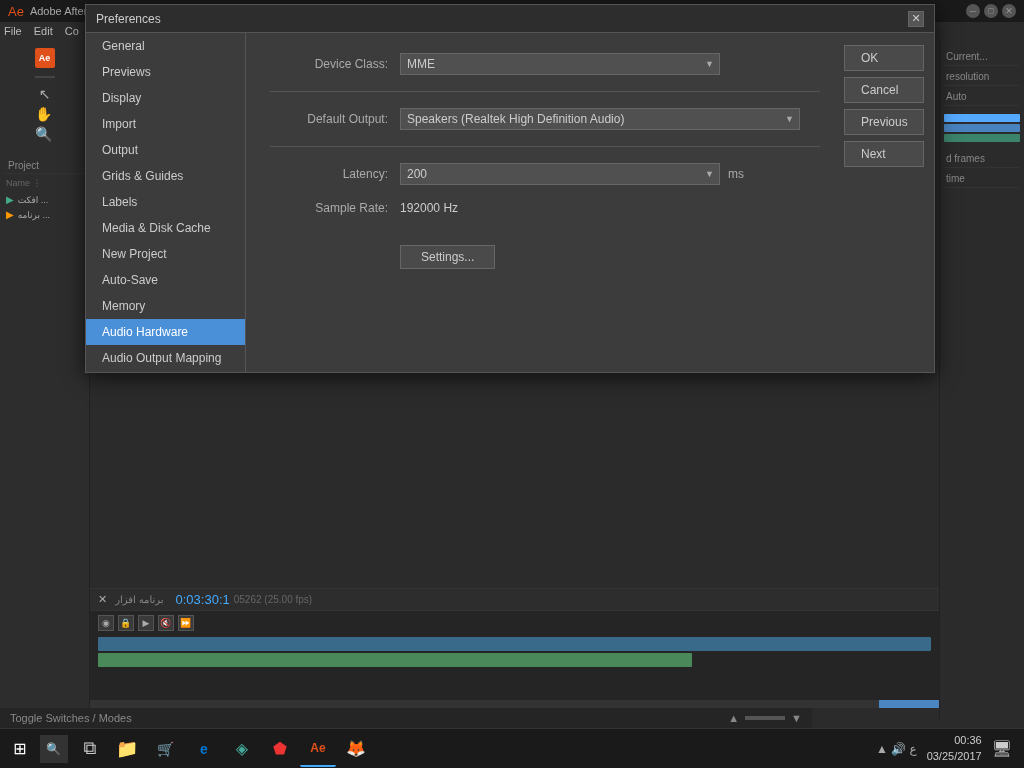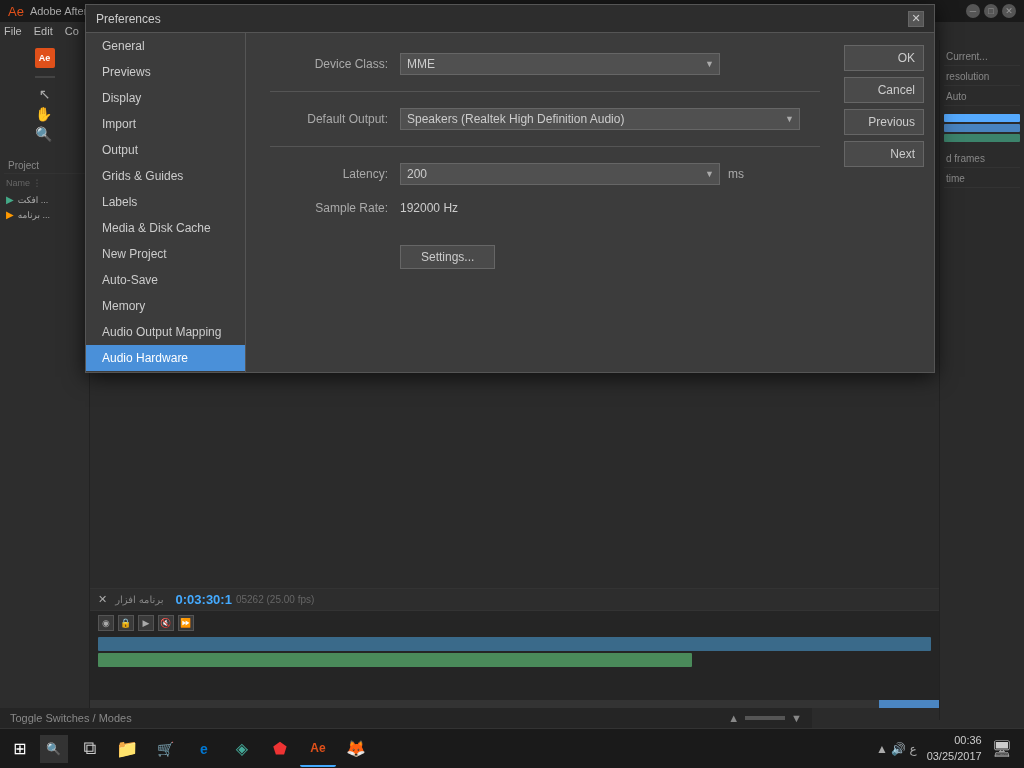--- a/index.html
+++ b/index.html
@@ -248,24 +248,24 @@
       padding: 12px 12px 12px 0;
       align-items: stretch;
       width: 90px;
       flex-shrink: 0;
     }
 
     .prefs-btn {
       background: #4a4a4a;
       border: 1px solid #666;
       color: #ccc;
-      padding: 5px 8px;
-      font-size: 12px;
-      cursor: pointer;
-      text-align: right;
+      padding: 5px 16px;
+      font-size: 12px;
+      cursor: pointer;
+      text-align: left;
       width: 80px;
     }
 
     
     .ae-menubar {
       position: absolute;
       top: 22px;
       left: 0;
       width: 200px;
       height: 18px;
@@ -405,21 +405,21 @@
       display: flex;
       align-items: center;
       padding: 0 8px;
       font-size: 11px;
       color: #888;
     }
 
     .timeline-timecode {
       color: #4af;
       font-size: 13px;
-      font-weight: bold;
+      font-weight: normal;
     }
 
     .timeline-controls {
       display: flex;
       gap: 4px;
       padding: 4px 8px;
     }
 
     .tl-btn {
       width: 16px;
@@ -583,22 +583,22 @@
       <div class="sidebar-item">Previews</div>
       <div class="sidebar-item">Display</div>
       <div class="sidebar-item">Import</div>
       <div class="sidebar-item">Output</div>
       <div class="sidebar-item">Grids &amp; Guides</div>
       <div class="sidebar-item">Labels</div>
       <div class="sidebar-item">Media &amp; Disk Cache</div>
       <div class="sidebar-item">New Project</div>
       <div class="sidebar-item">Auto-Save</div>
       <div class="sidebar-item">Memory</div>
+      <div class="sidebar-item active">Audio Hardware</div>
       <div class="sidebar-item">Audio Output Mapping</div>
-      <div class="sidebar-item active">Audio Hardware</div>
       <div class="sidebar-item">Sync Settings</div>
     </div>
 
     <div class="prefs-content">
       <div class="content-area">
 
         <div class="field-row">
           <div class="field-label">Device Class:</div>
           <div class="field-control">
             <div class="select-wrapper">

